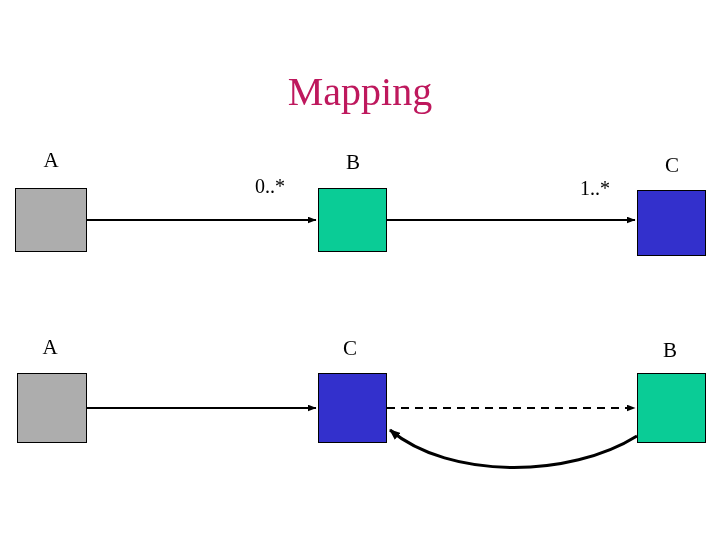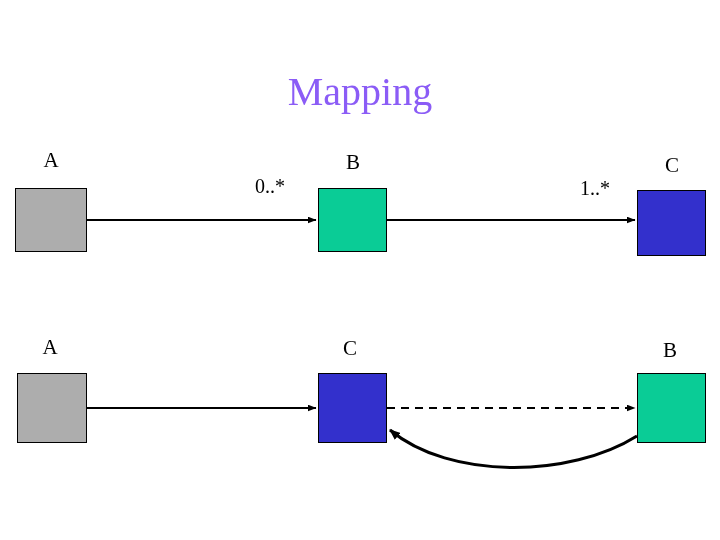--- a/index.html
+++ b/index.html
@@ -15,21 +15,21 @@
     overflow: hidden;
     font-family: "Liberation Serif", "DejaVu Serif", serif;
   }
   #title {
     position: absolute;
     left: 0;
     top: 72px;
     width: 720px;
     text-align: center;
     font-size: 40px;
-    color: #8b5cf6;
+    color: #be185d;
     letter-spacing: 0px;
     line-height: 1.0;
   }
   .node {
     position: absolute;
     border: 1.5px solid #000000;
     box-sizing: border-box;
   }
   .node-label {
     position: absolute;

